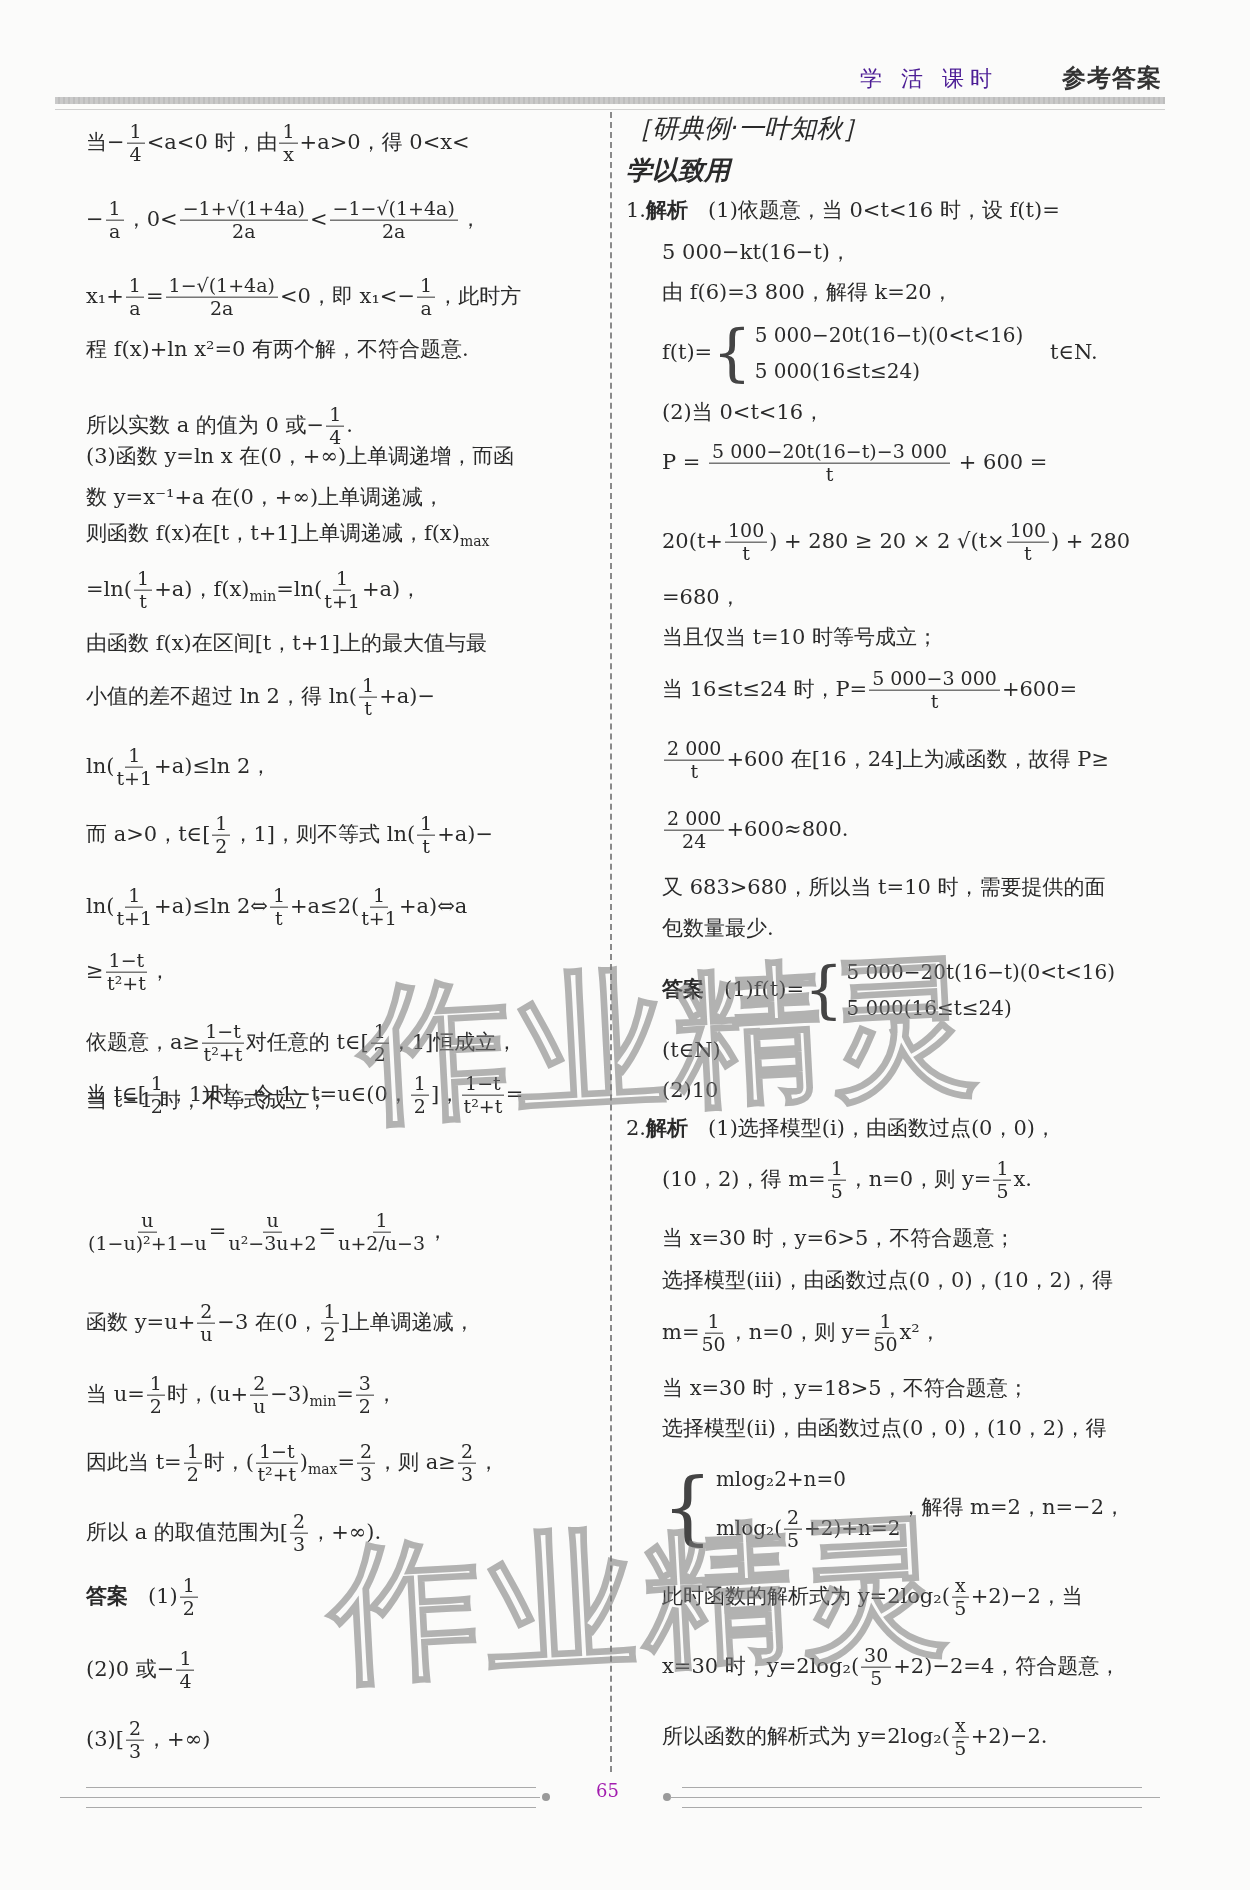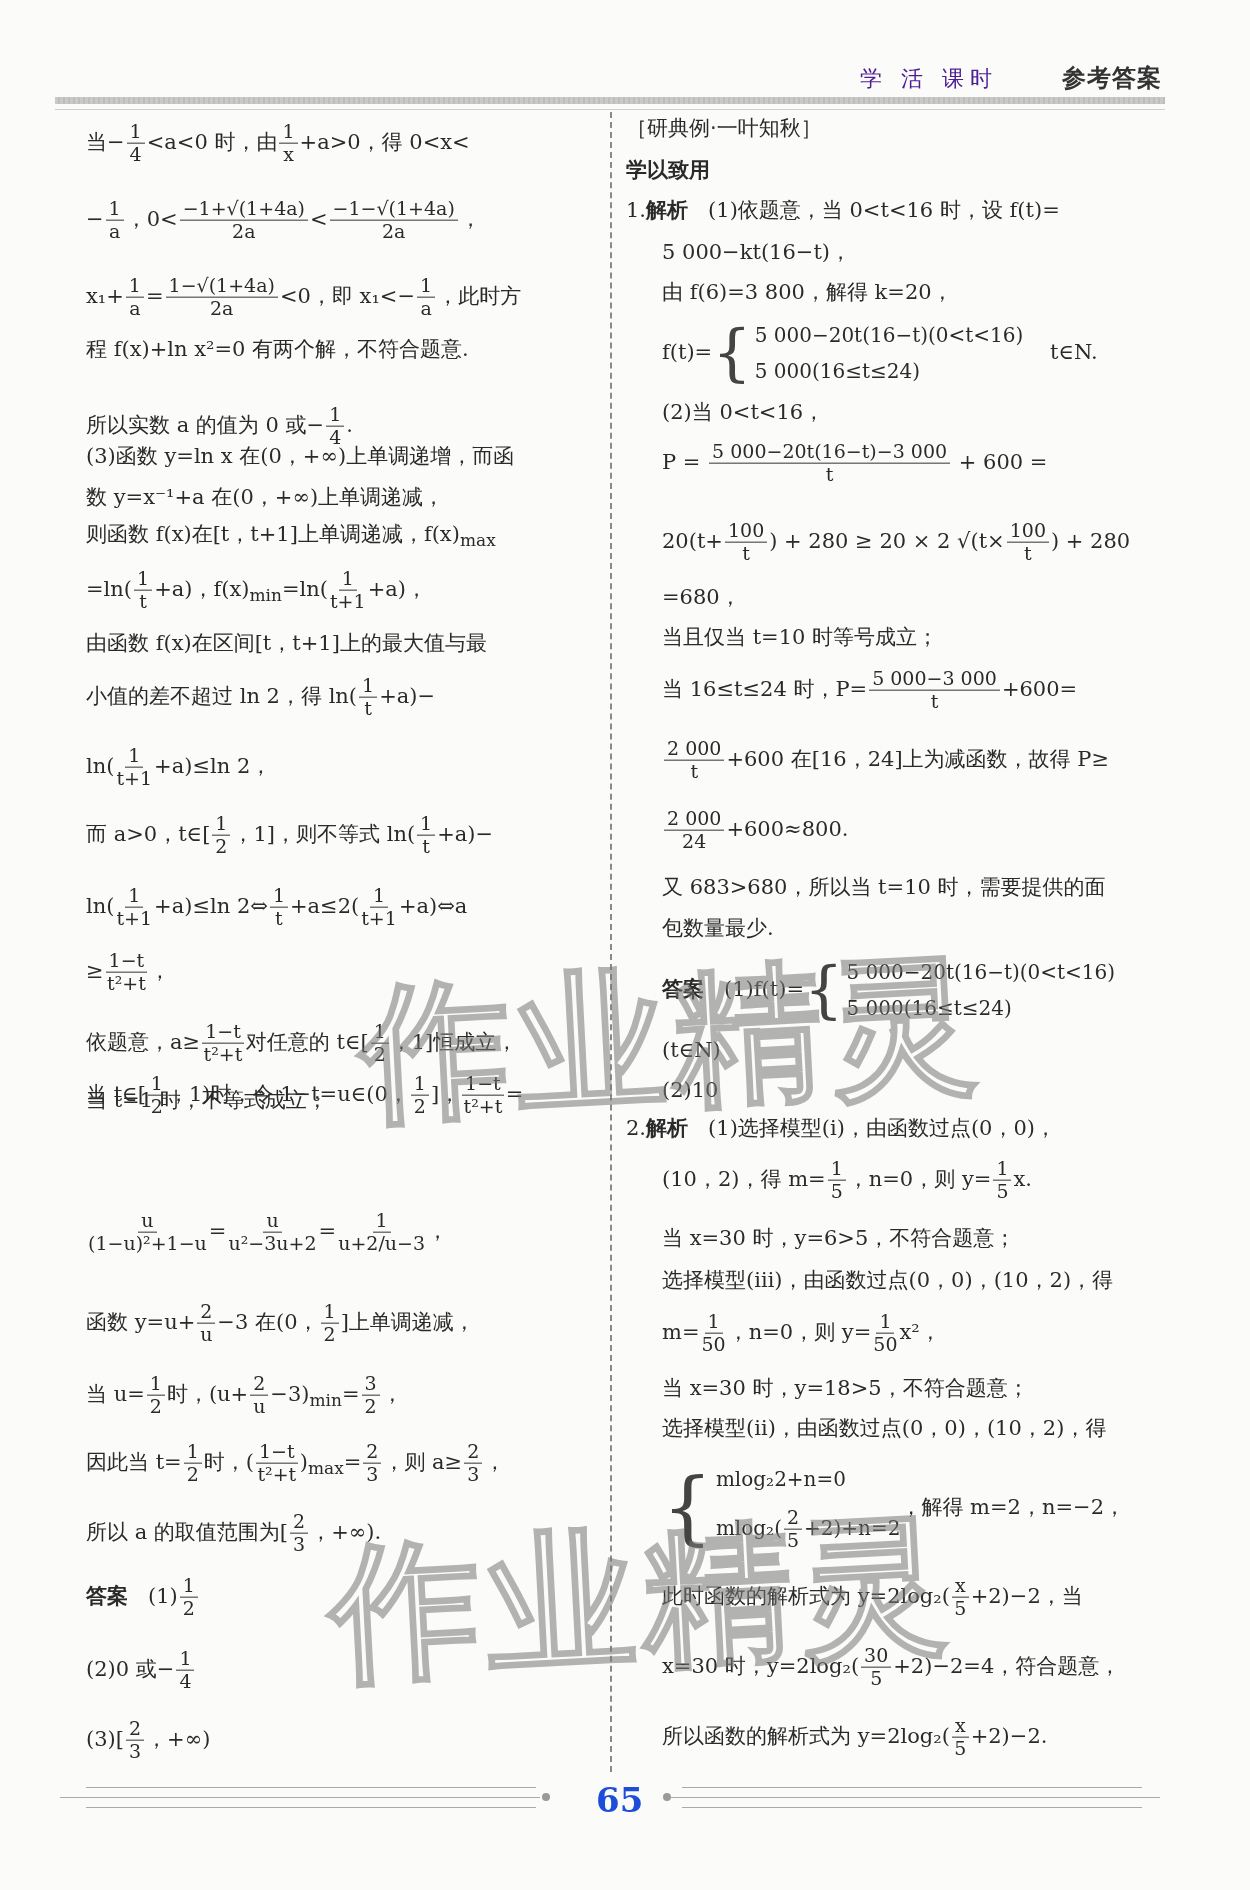--- a/index.html
+++ b/index.html
@@ -9,28 +9,28 @@
   .hdr-faint{left:860px;top:64px;font-size:22px;color:#4c1d95;letter-spacing:6px;font-family:"DejaVu Sans",sans-serif;}
   .hdr-title{left:1062px;top:62px;font-size:24px;font-weight:bold;color:#333;font-family:"DejaVu Sans",sans-serif;letter-spacing:1px;}
   .hdr-band{position:absolute;left:55px;top:97px;width:1110px;height:7px;background:repeating-linear-gradient(90deg,#c9c9c9 0 3px,#bdbdbd 3px 5px);}
   .hdr-line{position:absolute;left:55px;top:109px;width:1110px;height:1px;background:#cfcfcf;}
   .divider{position:absolute;left:610px;top:112px;height:1660px;width:0;border-left:2px dashed #8a8a8a;}
   .line{position:absolute;white-space:nowrap;font-size:21px;line-height:28px;transform:translateY(-50%);}
   .l{left:86px;} .r{left:650px;margin-left:12px;} .r0{left:626px;}
   .frac{display:inline-flex;flex-direction:column;align-items:center;vertical-align:middle;margin:0 2px;line-height:1.15;}
   .frac>span:first-child{border-bottom:1.3px solid #333;padding:0 3px;}
   .frac>span{font-size:19px;}
-  sub{font-size:17px;}
+  sub{font-size:14px;}
   .bold{font-weight:bold;font-family:"DejaVu Sans",sans-serif;}
-  .sec{font-family:"DejaVu Sans",sans-serif;font-weight:bold;font-size:21px;}
+  .sec{font-family:"DejaVu Sans",sans-serif;font-weight:bold;font-size:26px;font-style:italic;}
   .brace{display:inline-flex;align-items:center;vertical-align:middle;}
   .brace .b{font-size:62px;font-weight:100;line-height:1;margin-right:3px;color:#444;}
   .brace .rows{display:flex;flex-direction:column;gap:8px;font-size:20px;}
   .dot{position:absolute;width:8px;height:8px;border-radius:50%;background:#9a9a9a;}
-  .pageno{position:absolute;left:596px;top:1780px;font-size:34px;font-weight:bold;color:#1d4ed8;}
+  .pageno{position:absolute;left:596px;top:1780px;font-size:18px;font-weight:normal;color:#a21caf;}
   .wm{position:absolute;font-family:"DejaVu Sans",sans-serif;font-size:150px;font-weight:bold;color:transparent;
       -webkit-text-stroke:2px #777;opacity:.55;letter-spacing:6px;white-space:nowrap;}
 </style>
 </head>
 <body>
 
 <div class="abs hdr-faint">学 活 课时</div>
 <div class="abs hdr-title">参考答案</div>
 <div class="hdr-band"></div>
 <div class="hdr-line"></div>

